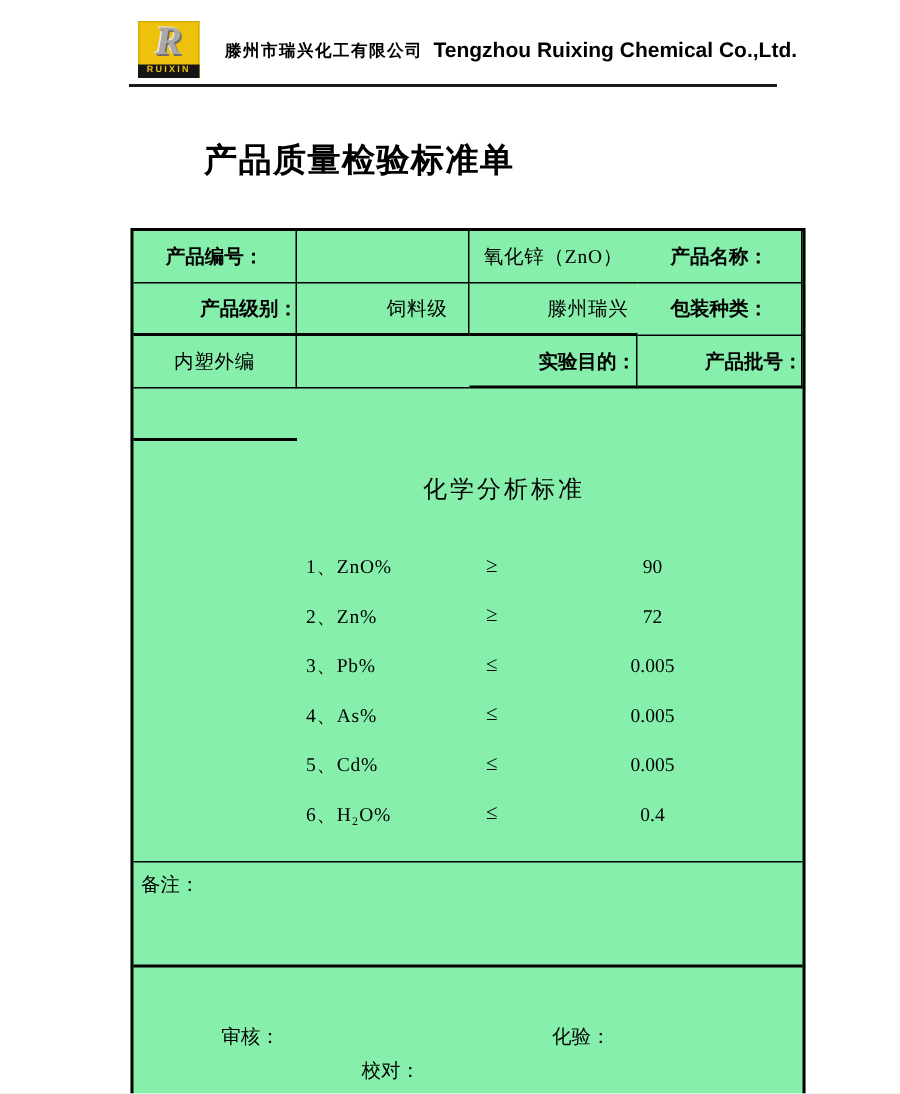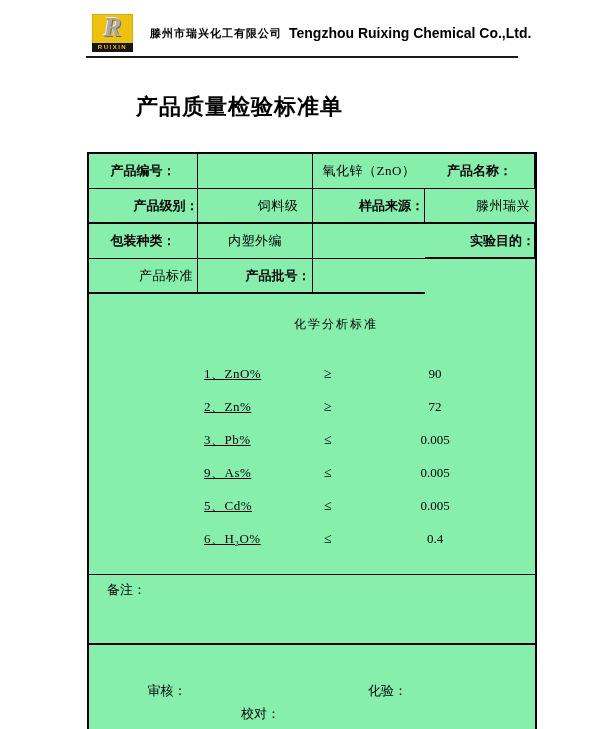--- a/index.html
+++ b/index.html
@@ -66,34 +66,34 @@
   }
   .cell.last { border-right:none; }
   .cell.thick { border-bottom-width:2px;padding-left:46px; }
   .cell.label {
     font-family:"Liberation Sans", sans-serif; font-weight:bold;
   }
   .cell.value { font-family:"Liberation Serif", serif; letter-spacing:0.5px; }
 
   .analysis-cell { height:259px; border-bottom:1px solid #000; }
   .analysis-heading {
-    margin-top:22px; text-align:center; font-size:12px; letter-spacing:2px;padding-left:48px;
+    margin-top:22px; text-align:center; font-size:16px; letter-spacing:2px;padding-left:48px;
   }
   .analysis-items { margin-top:24px; }
   .analysis-row {
     display:flex; align-items:center; height:33px; padding-left:115px;
     font-size:13px;
   }
-  .item-label { width:120px; letter-spacing:0.5px;text-decoration:underline; }
+  .item-label { width:120px; letter-spacing:0.5px; }
   .item-op    { width:86px; font-size:14px; }
   .item-value { width:50px; text-align:center; }
 
   .remarks-cell {
     height:70px; border-bottom:2px solid #000;
-    padding:6px 8px 0 18px; font-size:13px;
+    padding:6px 8px 0 5px; font-size:13px;
   }
   .signoff-row {
     height:92px; display:flex; align-items:center; font-size:13px;
   }
   .signoff-review    { margin-left:4px; width:148px;text-align:center; }
   .signoff-proofread { width:127px;margin-top:45px; }
   .signoff-assay     { width:auto; }
 </style>
 </head>
 <body>
@@ -116,29 +116,27 @@
 
     <div class="info-grid">
 
       <div class="cell label">产品编号：</div>
       <div class="cell value"></div>
       <div class="cell value last">氧化锌（ZnO）</div>
       <div class="cell label">产品名称：</div>
 
       <div class="cell label thick">产品级别：</div>
       <div class="cell value thick">饲料级</div>
-      <div class="cell label thick">样品来源：</div>
       <div class="cell value thick last">滕州瑞兴</div>
 
       <div class="cell label">包装种类：</div>
       <div class="cell value">内塑外编</div>
       <div class="cell value last"></div>
 
       <div class="cell label thick">实验目的：</div>
-      <div class="cell value thick">产品标准</div>
       <div class="cell label thick">产品批号：</div>
       <div class="cell value thick last"></div>
     </div>
 
     <div class="analysis-cell">
       <div class="analysis-heading">化学分析标准</div>
       <div class="analysis-items">
         <div class="analysis-row">
           <span class="item-label">1、ZnO%</span>
           <span class="item-op">≥</span>
@@ -148,21 +146,21 @@
           <span class="item-label">2、Zn%</span>
           <span class="item-op">≥</span>
           <span class="item-value">72</span>
         </div>
         <div class="analysis-row">
           <span class="item-label">3、Pb%</span>
           <span class="item-op">≤</span>
           <span class="item-value">0.005</span>
         </div>
         <div class="analysis-row">
-          <span class="item-label">9、As%</span>
+          <span class="item-label">4、As%</span>
           <span class="item-op">≤</span>
           <span class="item-value">0.005</span>
         </div>
         <div class="analysis-row">
           <span class="item-label">5、Cd%</span>
           <span class="item-op">≤</span>
           <span class="item-value">0.005</span>
         </div>
         <div class="analysis-row">
           <span class="item-label">6、H₂O%</span>

